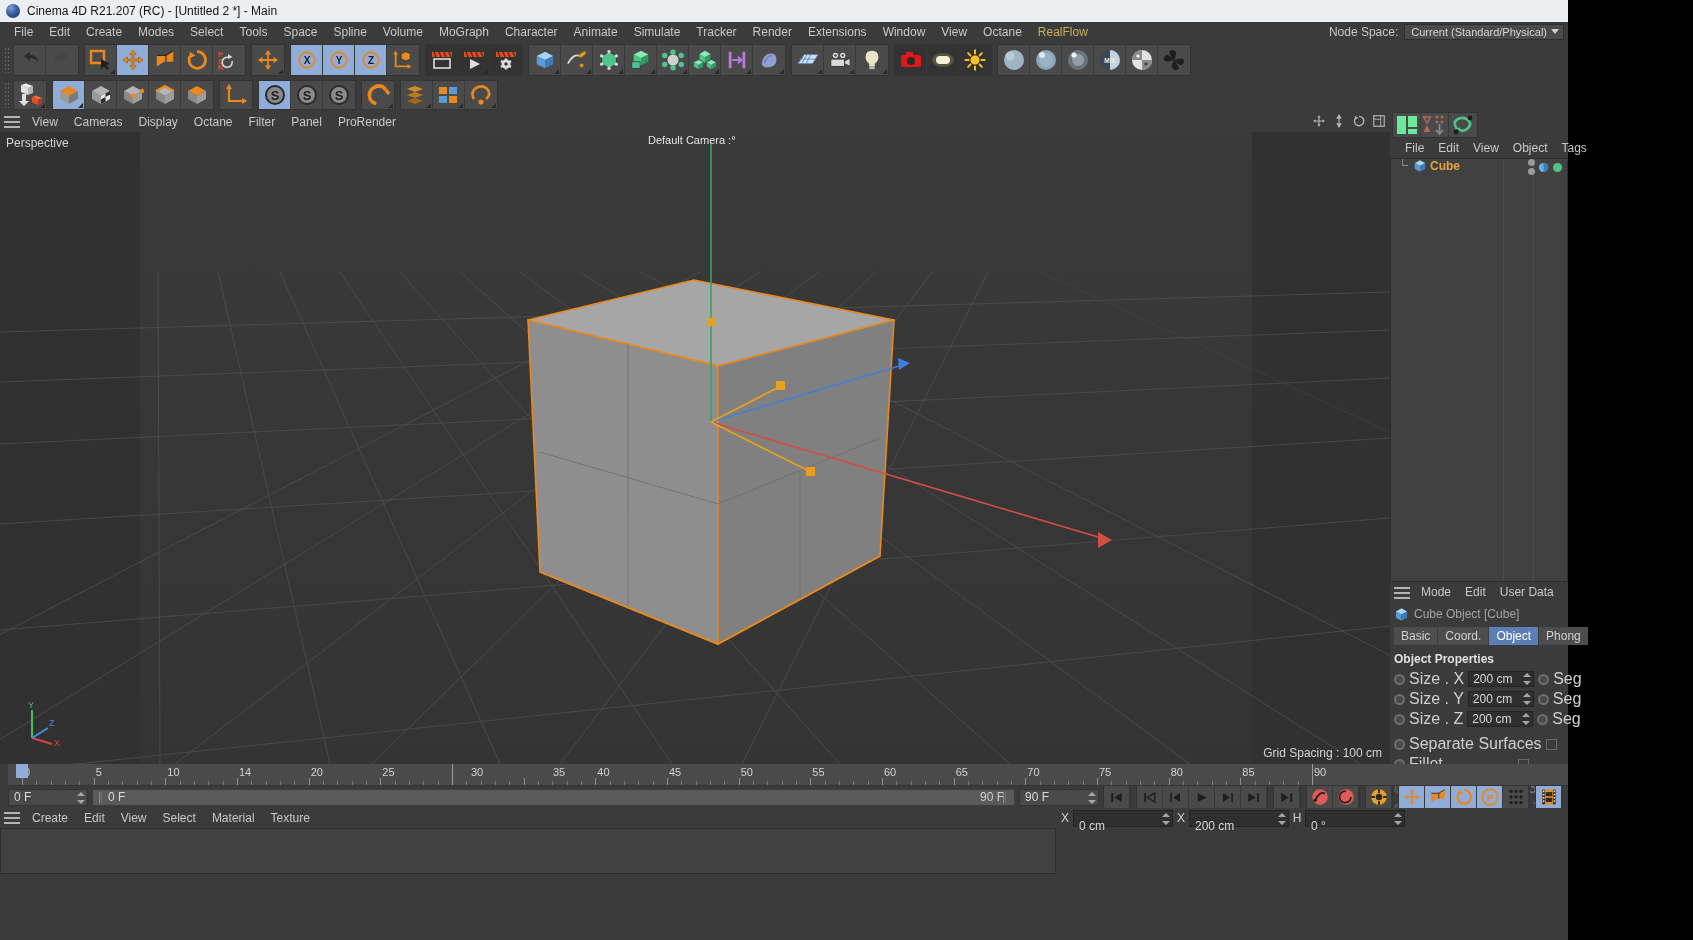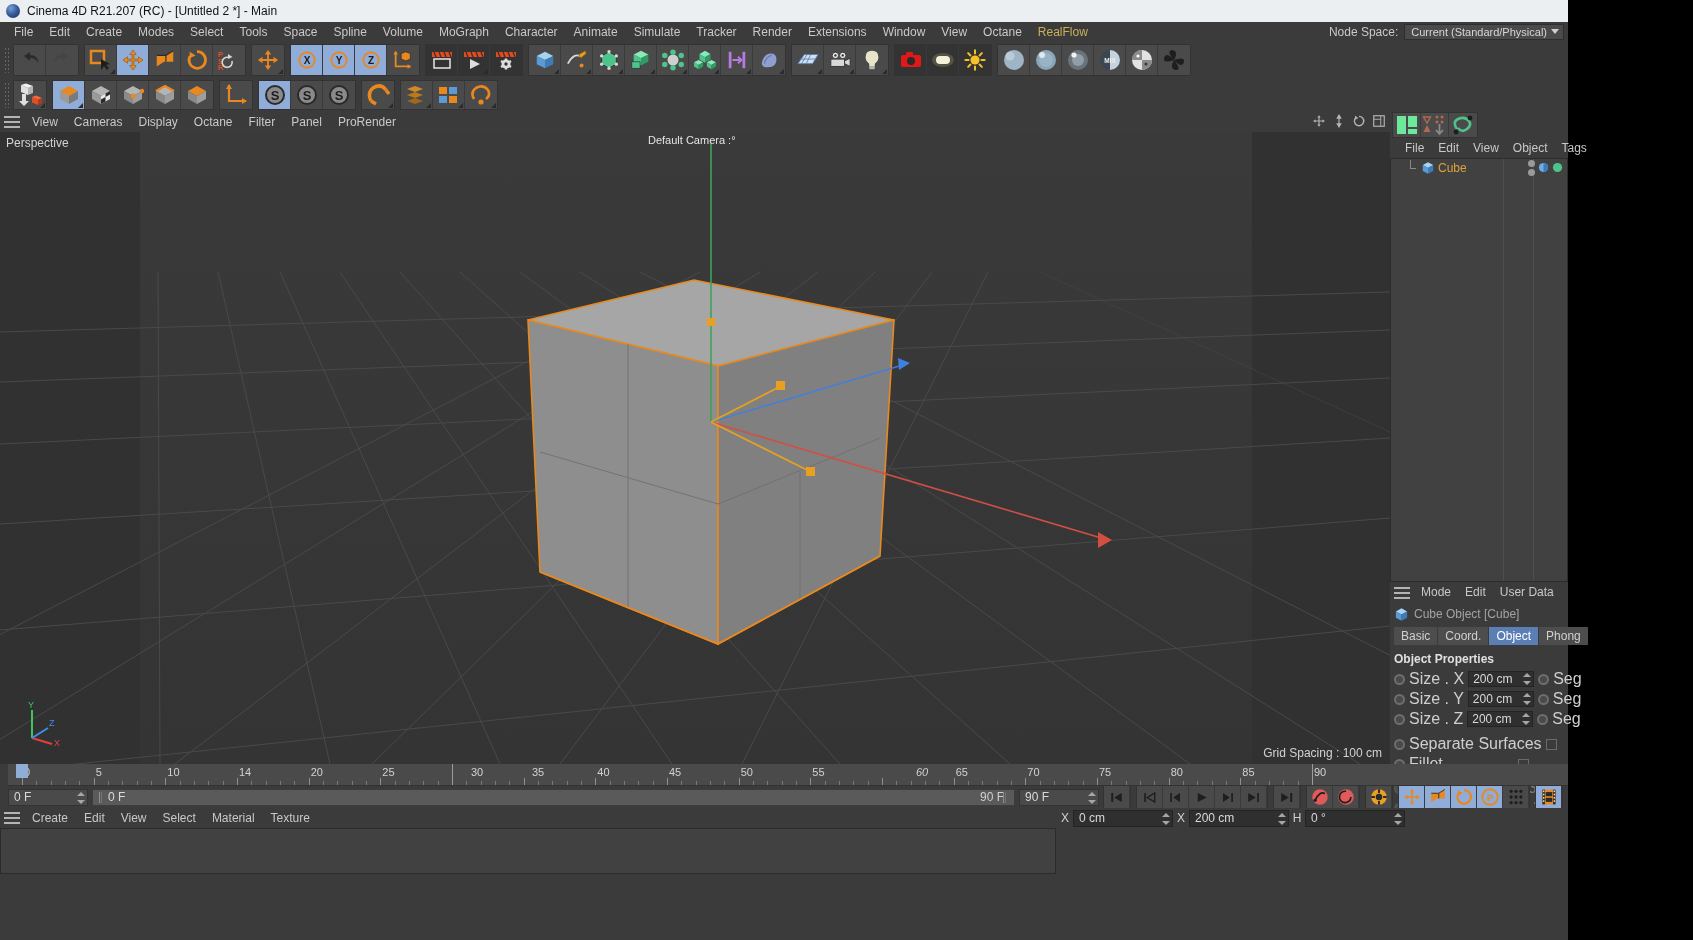--- a/index.html
+++ b/index.html
@@ -68,21 +68,21 @@
   
   .rightcol{ width:178px; background:#3b3b3b; display:flex; flex-direction:column; }
   .rtoolbar{ height:26px; display:flex; align-items:center; background:#3b3b3b; padding-left:2px;}
   .rtoolbar .ic{ width:28px; height:24px; }
   .omgr{ flex:0 0 auto; background:#3b3b3b; }
   .omgr-menu{ height:20px; display:flex; align-items:center; padding-left:2px; }
   .omgr-menu .mi{ padding:0 7px; line-height:20px; font-size:12px;}
   .omgr-body{ height:424px; background:#414141; border:1px solid #2c2c2c; position:relative; overflow:hidden;}
   .omgr-cols{ position:absolute; top:0; bottom:0; left:0; right:0; }
   .omgr-cols i{ position:absolute; top:0; bottom:0; width:1px; background:#4e4e4e;}
-  .objrow{ display:flex; align-items:center; height:17px; padding-left:16px; position:relative; z-index:2;}
+  .objrow{ display:flex; align-items:flex-start; height:17px; padding-left:8px; position:relative; z-index:2;font-weight:bold;}
   .objrow .tree{ width:12px; height:12px; margin-right:2px; position:relative;}
   .objrow .tree:before{ content:""; position:absolute; left:3px; top:-2px; width:1px; height:8px; background:#8a8a8a;}
   .objrow .tree:after{ content:""; position:absolute; left:3px; top:6px; width:6px; height:1px; background:#8a8a8a;}
   .objrow .oname{ color:#e0a33c; font-size:12px; margin-left:3px; }
   .objrow .dots{ margin-left:auto; display:flex; align-items:center; gap:3px; padding-right:4px;}
   .dot{ width:7px;height:7px;border-radius:50%; }
 
   .attr{ flex:1; background:#3b3b3b; display:flex; flex-direction:column;}
   .attr-menu{ height:21px; display:flex; align-items:center; padding-left:2px; background:#3b3b3b;}
   .attr-menu .mi{ padding:0 7px; line-height:21px; font-size:12px;}
@@ -139,21 +139,21 @@
   .matmenu{ height:20px; display:flex; align-items:center; padding-left:4px;}
   .matmenu .mi{ padding:0 8px; line-height:20px; font-size:12px;}
   .matbody{ height:46px; background:#414141; border:1px solid #2c2c2c;}
   .coords{ flex:1; background:#3b3b3b; padding-left:4px;}
   .chead{ height:22px; display:flex; align-items:center; }
   .chead .hamb{ margin-right:8px; }
   .chead .cl{ font-size:12px; color:#cfcfcf; }
   .crow{ display:flex; align-items:center; gap:3px; height:20px;}
   .crow .ax{ font-size:12px; color:#cfcfcf; width:10px; text-align:center;}
   .cfield{ background:#2f2f2f; border:1px solid #242424; height:17px; width:100px; font-size:12px;
-            color:#d9d9d9; padding:0 14px 0 5px; line-height:15px; position:relative;}
+            color:#d9d9d9; padding:8px 14px 0 5px; line-height:15px; position:relative;}
   .cfield .sp{ position:absolute; right:2px; top:2px; width:8px;height:12px;
           display:flex;flex-direction:column;justify-content:space-between;}
   .cfield .sp b{ display:block;width:0;height:0;border-left:4px solid transparent;border-right:4px solid transparent;}
   .cfield .sp b.u{ border-bottom:4px solid #a6a6a6;} .cfield .sp b.d{ border-top:4px solid #a6a6a6;}
 </style>
 </head>
 <body>
 
 <div id="app">
 
@@ -995,26 +995,26 @@
         <i class="tick min" style="left: 1275.33px;"></i>
         <i class="tick min" style="left: 1289.67px;"></i>
         <i class="tick maj" style="left: 1304px;"></i>
         <span class="num" style="left: 16px;">0</span>
         <span class="num" style="left: 87.6667px;">5</span>
         <span class="num" style="left: 159.333px;">10</span>
         <span class="num" style="left: 231px;">14</span>
         <span class="num" style="left: 302.667px;">20</span>
         <span class="num" style="left: 374.333px;">25</span>
         <span class="num" style="left: 430px; margin-left: 33px;">30</span>
-        <span class="num" style="left: 524px;">35</span>
+        <span class="num" style="left: 545px;">35</span>
         <span class="num" style="left: 589.333px;">40</span>
         <span class="num" style="left: 661px;">45</span>
         <span class="num" style="left: 732.667px;">50</span>
         <span class="num" style="left: 804.333px;">55</span>
-        <span class="num" style="left: 908px; font-style: italic;">60</span>
+        <span class="num" style="left: 876px;">60</span>
         <span class="num" style="left: 947.667px;">65</span>
         <span class="num" style="left: 1019.33px;">70</span>
         <span class="num" style="left: 1091px;">75</span>
         <span class="num" style="left: 1162.67px;">80</span>
         <span class="num" style="left: 1234.33px;">85</span>
         <span class="num" style="left: 1306px;">90</span>
         <i class="phline" style="left: 444px;"></i>
         <i class="phline" style="left: 1304px;"></i>
         <i class="ph" style="left: 8px;"></i>
       </div>

